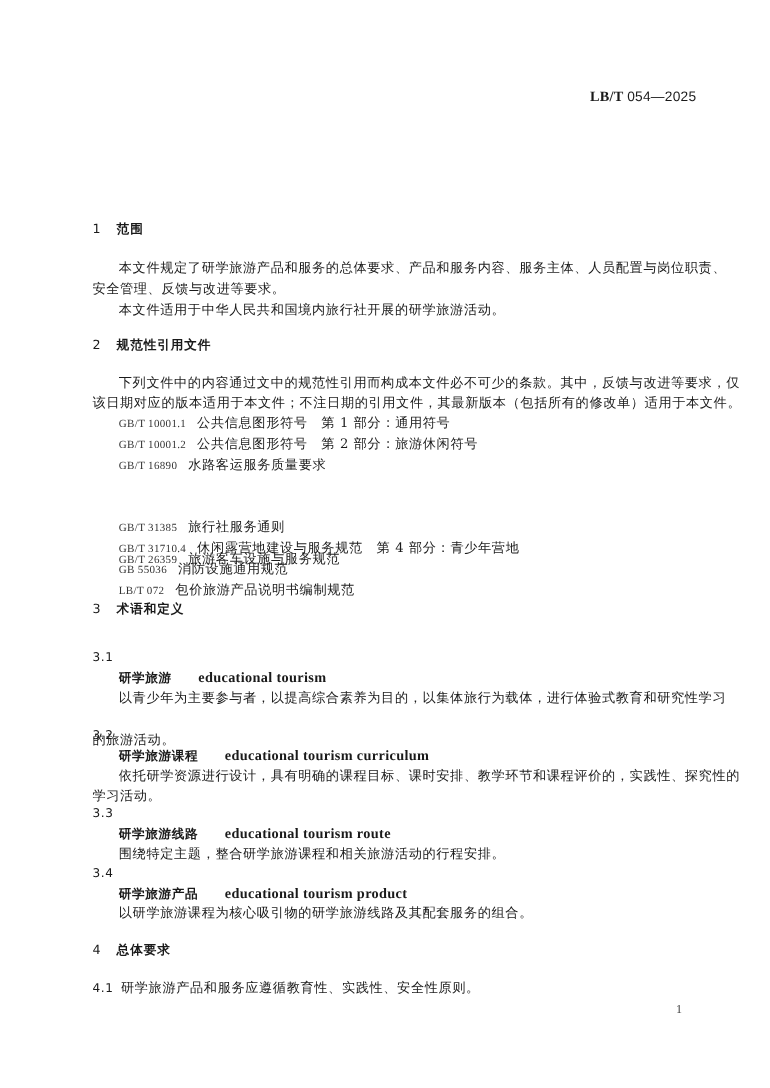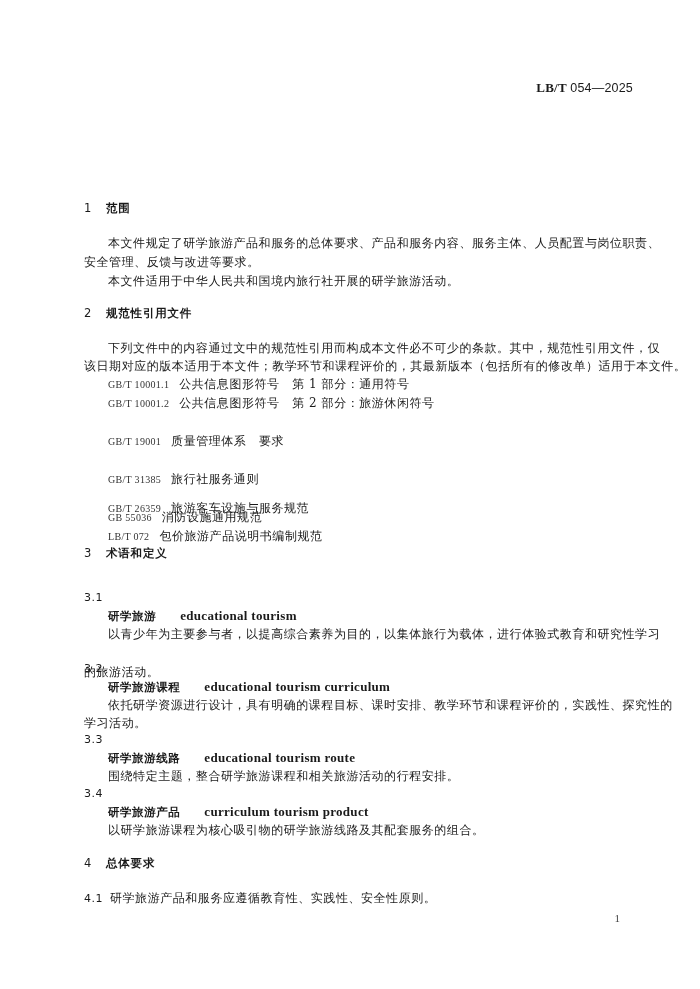--- a/index.html
+++ b/index.html
@@ -109,37 +109,40 @@
   <div class="line sec-head" style="left:84px; top:200px;">
     <span class="num">1</span><span>范围</span>
   </div>
   <div class="line" style="left:108px; top:235px;">本文件规定了研学旅游产品和服务的总体要求、产品和服务内容、服务主体、人员配置与岗位职责、</div>
   <div class="line" style="left:84px; top:254px;">安全管理、反馈与改进等要求。</div>
   <div class="line" style="left:108px; top:273px;">本文件适用于中华人民共和国境内旅行社开展的研学旅游活动。</div>
 
   <div class="line sec-head" style="left:84px; top:305px;">
     <span class="num">2</span><span>规范性引用文件</span>
   </div>
-  <div class="line" style="left:108px; top:340px;">下列文件中的内容通过文中的规范性引用而构成本文件必不可少的条款。其中，规范性引用文件，仅</div>
-  <div class="line" style="left:84px; top:358px;">该日期对应的版本适用于本文件；教学环节和课程评价的，其最新版本（包括所有的修改单）适用于本文件。</div>
+  <div class="line" style="left:108px; top:340px;">下列文件中的内容通过文中的规范性引用而构成本文件必不可少的条款。其中，反馈与改进等要求，仅</div>
+  <div class="line" style="left:84px; top:358px;">该日期对应的版本适用于本文件；不注日期的引用文件，其最新版本（包括所有的修改单）适用于本文件。</div>
 
   <div class="line ref" style="left:108px; top:376px;">
     <span class="code">GB/T 10001.1</span><span>公共信息图形符号　第 1 部分：通用符号</span>
   </div>
   <div class="line ref" style="left:108px; top:395px;">
     <span class="code">GB/T 10001.2</span><span>公共信息图形符号　第 2 部分：旅游休闲符号</span>
   </div>
-  <div class="line ref" style="left:108px; top:433px;">
-    <span class="code">GB/T 19001</span><span>质量管理体系　要求</span>
+  <div class="line ref" style="left:108px; top:414px;">
+    <span class="code">GB/T 16890</span><span>水路客运服务质量要求</span>
   </div>
   <div class="line ref" style="left:108px; top:452px;margin-top:48px;">
     <span class="code">GB/T 26359</span><span>旅游客车设施与服务规范</span>
   </div>
   <div class="line ref" style="left:108px; top:471px;">
     <span class="code">GB/T 31385</span><span>旅行社服务通则</span>
+  </div>
+  <div class="line ref" style="left:108px; top:490px;">
+    <span class="code">GB/T 31710.4</span><span>休闲露营地建设与服务规范　第 4 部分：青少年营地</span>
   </div>
   <div class="line ref" style="left:108px; top:509px;">
     <span class="code">GB 55036</span><span>消防设施通用规范</span>
   </div>
   <div class="line ref" style="left:108px; top:528px;">
     <span class="code">LB/T 072</span><span>包价旅游产品说明书编制规范</span>
   </div>
 
   <div class="line sec-head" style="left:84px; top:545px;">
     <span class="num">3</span><span>术语和定义</span>
@@ -160,21 +163,21 @@
   <div class="line" style="left:84px; top:715px;">学习活动。</div>
 
   <div class="line clause-num" style="left:84px; top:732px;">3.3</div>
   <div class="line term-head" style="left:108px; top:750px;">
     <span>研学旅游线路</span><span class="en">educational tourism route</span>
   </div>
   <div class="line" style="left:108px; top:768px;">围绕特定主题，整合研学旅游课程和相关旅游活动的行程安排。</div>
 
   <div class="line clause-num" style="left:84px; top:786px;">3.4</div>
   <div class="line term-head" style="left:108px; top:804px;">
-    <span>研学旅游产品</span><span class="en">curriculum tourism product</span>
+    <span>研学旅游产品</span><span class="en">educational tourism product</span>
   </div>
   <div class="line" style="left:108px; top:822px;">以研学旅游课程为核心吸引物的研学旅游线路及其配套服务的组合。</div>
 
   <div class="line sec-head" style="left:84px; top:855px;">
     <span class="num">4</span><span>总体要求</span>
   </div>
   <div class="line sub-clause" style="left:84px; top:890px;">
     <span class="num">4.1</span><span>研学旅游产品和服务应遵循教育性、实践性、安全性原则。</span>
   </div>
 

